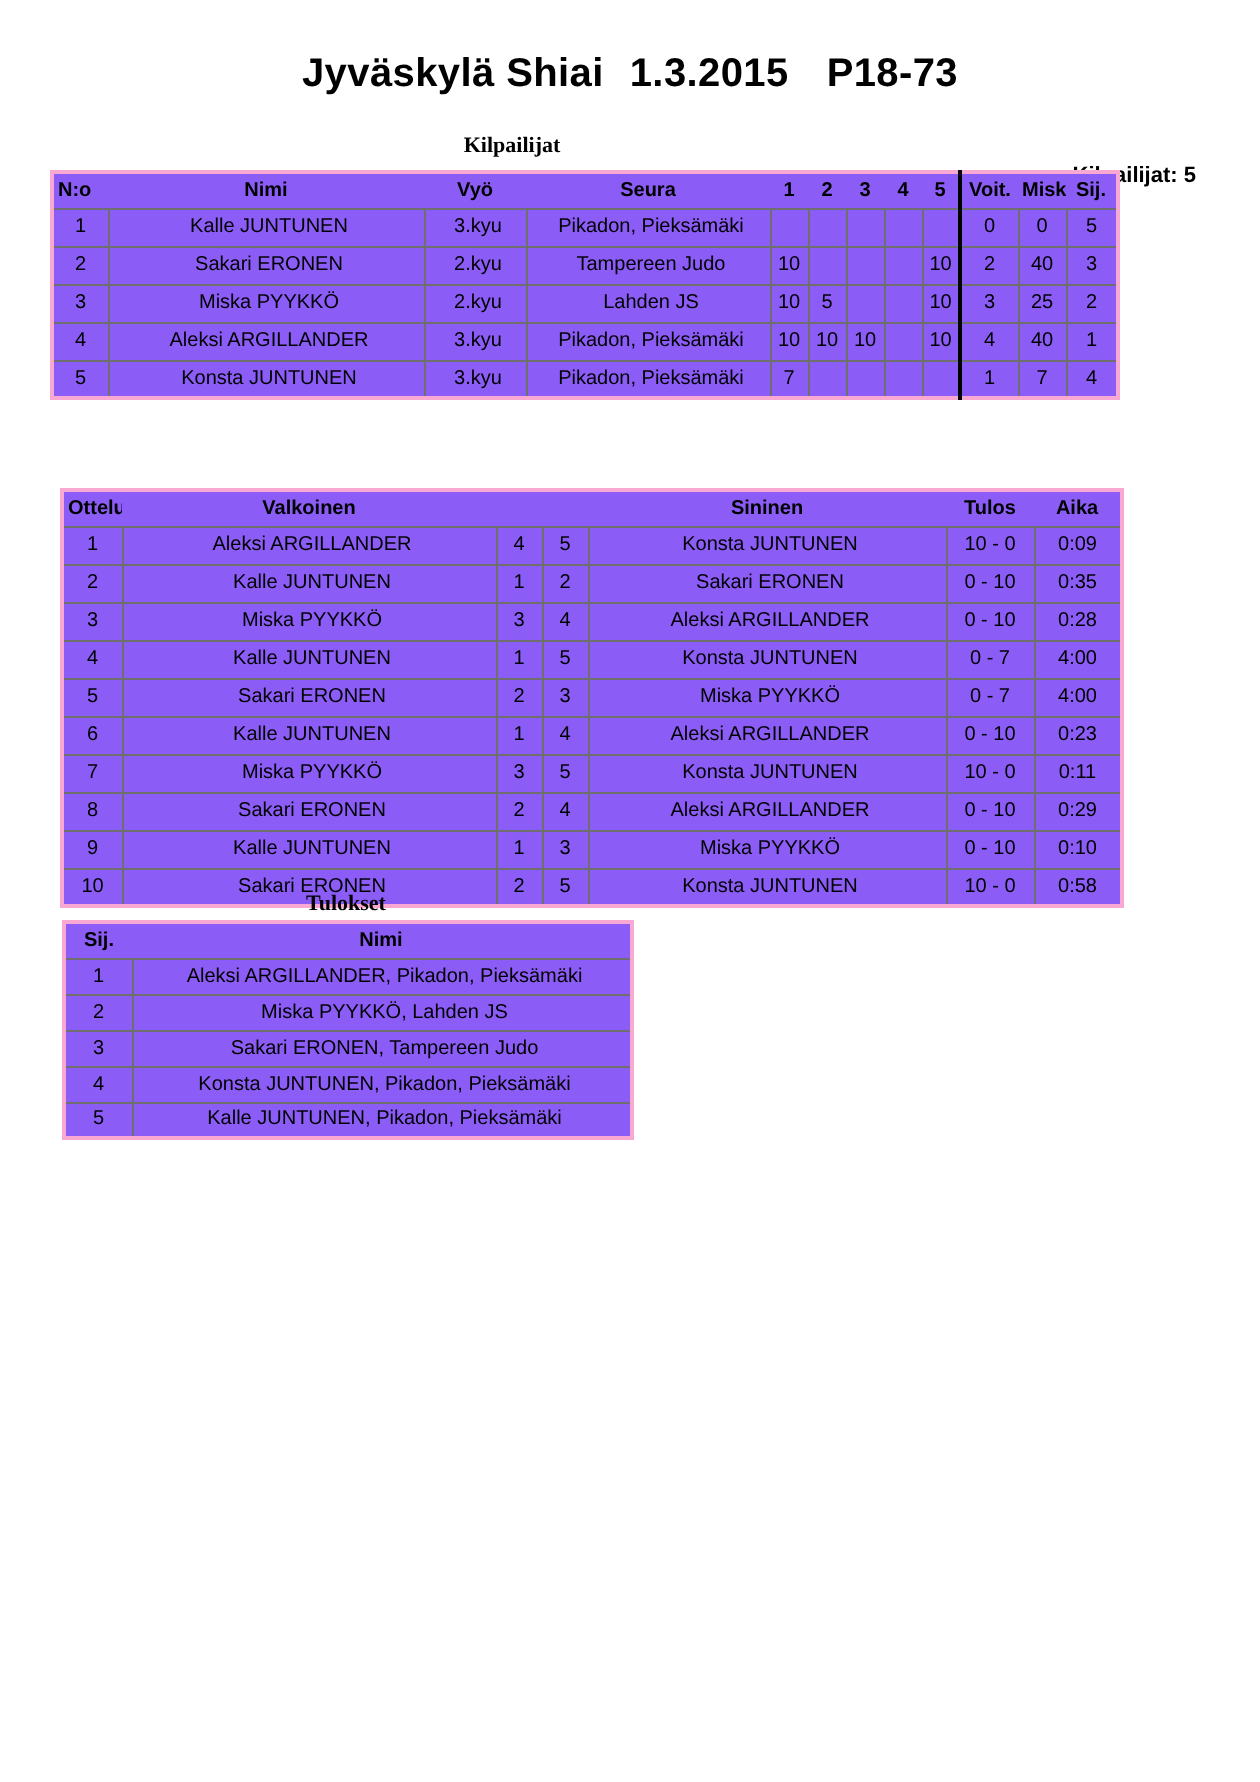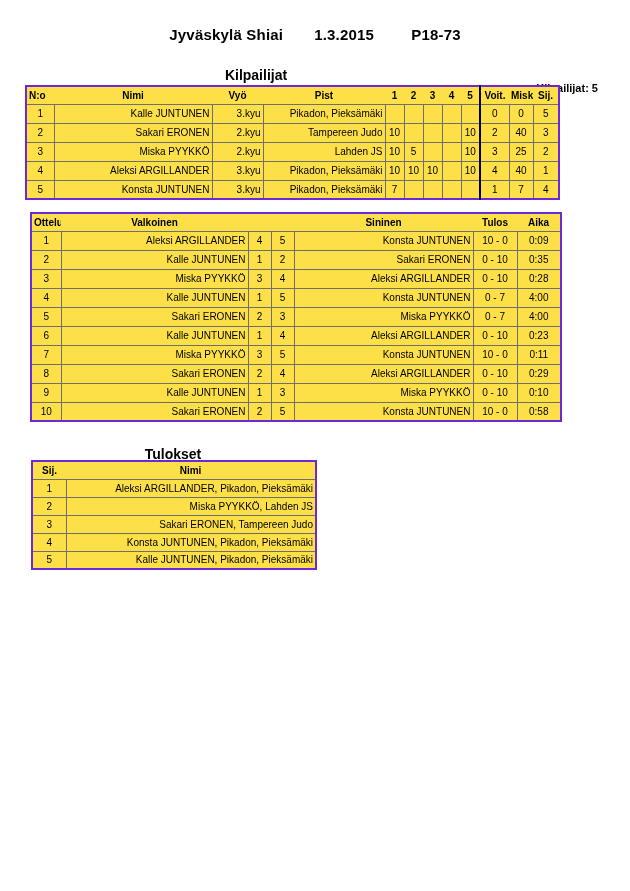--- a/index.html
+++ b/index.html
@@ -11,72 +11,73 @@
     height: 891px;
     background: #ffffff;
     overflow: hidden;
   }
 
   
   .title {
     position: absolute;
     top: 26px; left: 0; width: 630px;
     display: flex; justify-content: center; align-items: baseline;
-    column-gap: 31px;
-    font-size: 15px; font-weight: bold;
+    column-gap: 13px;
+    font-size: 20px; font-weight: bold;
     letter-spacing: 0.2px;
   }
   .title .cat { margin-left: 6px; }
 
   .count-label {
     position: absolute;
     top: 53px; right: 32px;
     font-size: 11px; font-weight: bold; margin-top: 29px;
   }
 
   .caption {
     position: absolute;
-    font-size: 14px; font-weight: bold;
+    font-size: 11px; font-weight: bold;
     text-align: center;
+    font-family: Liberation Serif, serif;
   }
   #caption-competitors { top: 67px; left: 25px; width: 462px; }
   #caption-matches     { top: 215px; left: 30px; width: 530px; }
   #caption-results     { top: 446px; left: 31px; width: 284px; }
 
   
   table {
     position: absolute;
     border-collapse: collapse;
     table-layout: fixed;
-    border: 2px solid #6d28d9;
-    background: #fde047;
+    border: 2px solid #f9a8d4;
+    background: #8b5cf6;
   }
   #competitors-table { top: 85px;  left: 25px; width: 533px; }
-  #matches-table     { top: 212px; left: 30px; width: 530px; }
+  #matches-table     { top: 244px; left: 30px; width: 530px; }
   #results-table     { top: 460px; left: 31px; width: 284px; }
 
   th {
     border: none;
     border-bottom: 1px solid #6f6f6f;
     height: 18px;
     font-size: 10px; font-weight: bold;
     padding: 0 2px;
     white-space: nowrap; overflow: hidden;
   }
   td {
     border: 1px solid #6f6f6f;
     height: 19px;
     font-size: 10px;
     padding: 0 2px;
     white-space: nowrap; overflow: hidden;
   }
   #results-table th, #results-table td { height: 18px; }
 
   th.h-left { text-align: left; padding-left: 2px; }
-  td.c-left { text-align: right; padding-left: 5px; margin-left: 32px; }
+  td.c-left { text-align: center; padding-left: 5px; margin-left: 32px; }
   td.c-center { text-align: center; }
 
   
   .sep-left { border-left: 2px solid #000 !important; }
 </style>
 </head>
 <body>
 
 <div id="page">
 
@@ -103,21 +104,21 @@
         <col style="width:19px">
       <col style="width:29px">
         <col style="width:24px">
         <col style="width:26px">
     </colgroup>
     <thead>
       <tr>
         <th class="h-left">N:o</th>
         <th>Nimi</th>
         <th>Vyö</th>
-        <th>Pist</th>
+        <th>Seura</th>
         <th>1</th>
         <th>2</th>
         <th>3</th>
         <th>4</th>
         <th>5</th>
         <th class="sep-left">Voit.</th>
         <th>Miska.</th>
         <th>Sij.</th>
       </tr>
     </thead>

